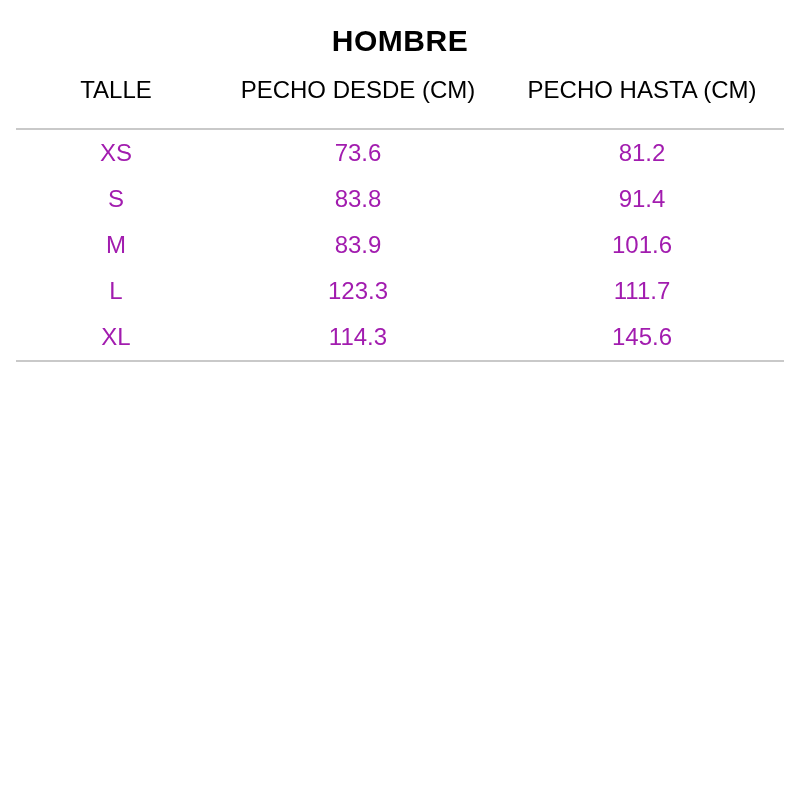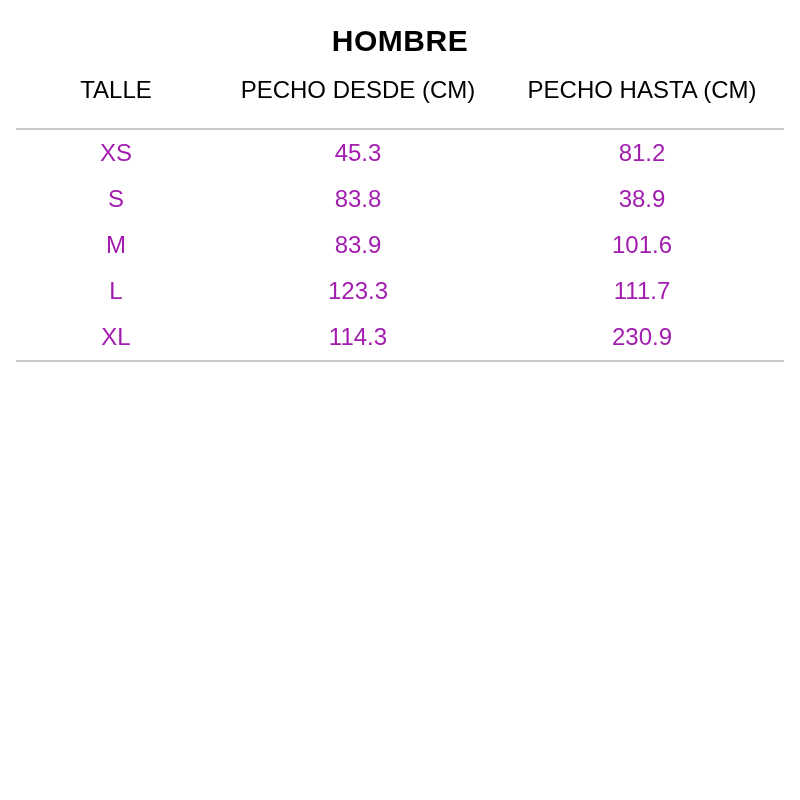--- a/index.html
+++ b/index.html
@@ -73,39 +73,39 @@
     <thead>
       <tr>
         <th>TALLE</th>
         <th>PECHO DESDE (CM)</th>
         <th>PECHO HASTA (CM)</th>
       </tr>
     </thead>
     <tbody>
       <tr>
         <td>XS</td>
-        <td>45.3</td>
+        <td>73.6</td>
         <td>81.2</td>
       </tr>
       <tr>
         <td>S</td>
         <td>83.8</td>
-        <td>38.9</td>
+        <td>91.4</td>
       </tr>
       <tr>
         <td>M</td>
         <td>83.9</td>
         <td>101.6</td>
       </tr>
       <tr>
         <td>L</td>
         <td>123.3</td>
         <td>111.7</td>
       </tr>
       <tr>
         <td>XL</td>
         <td>114.3</td>
-        <td>230.9</td>
+        <td>145.6</td>
       </tr>
     </tbody>
   </table>
 
 </div>
 
 </body></html>

